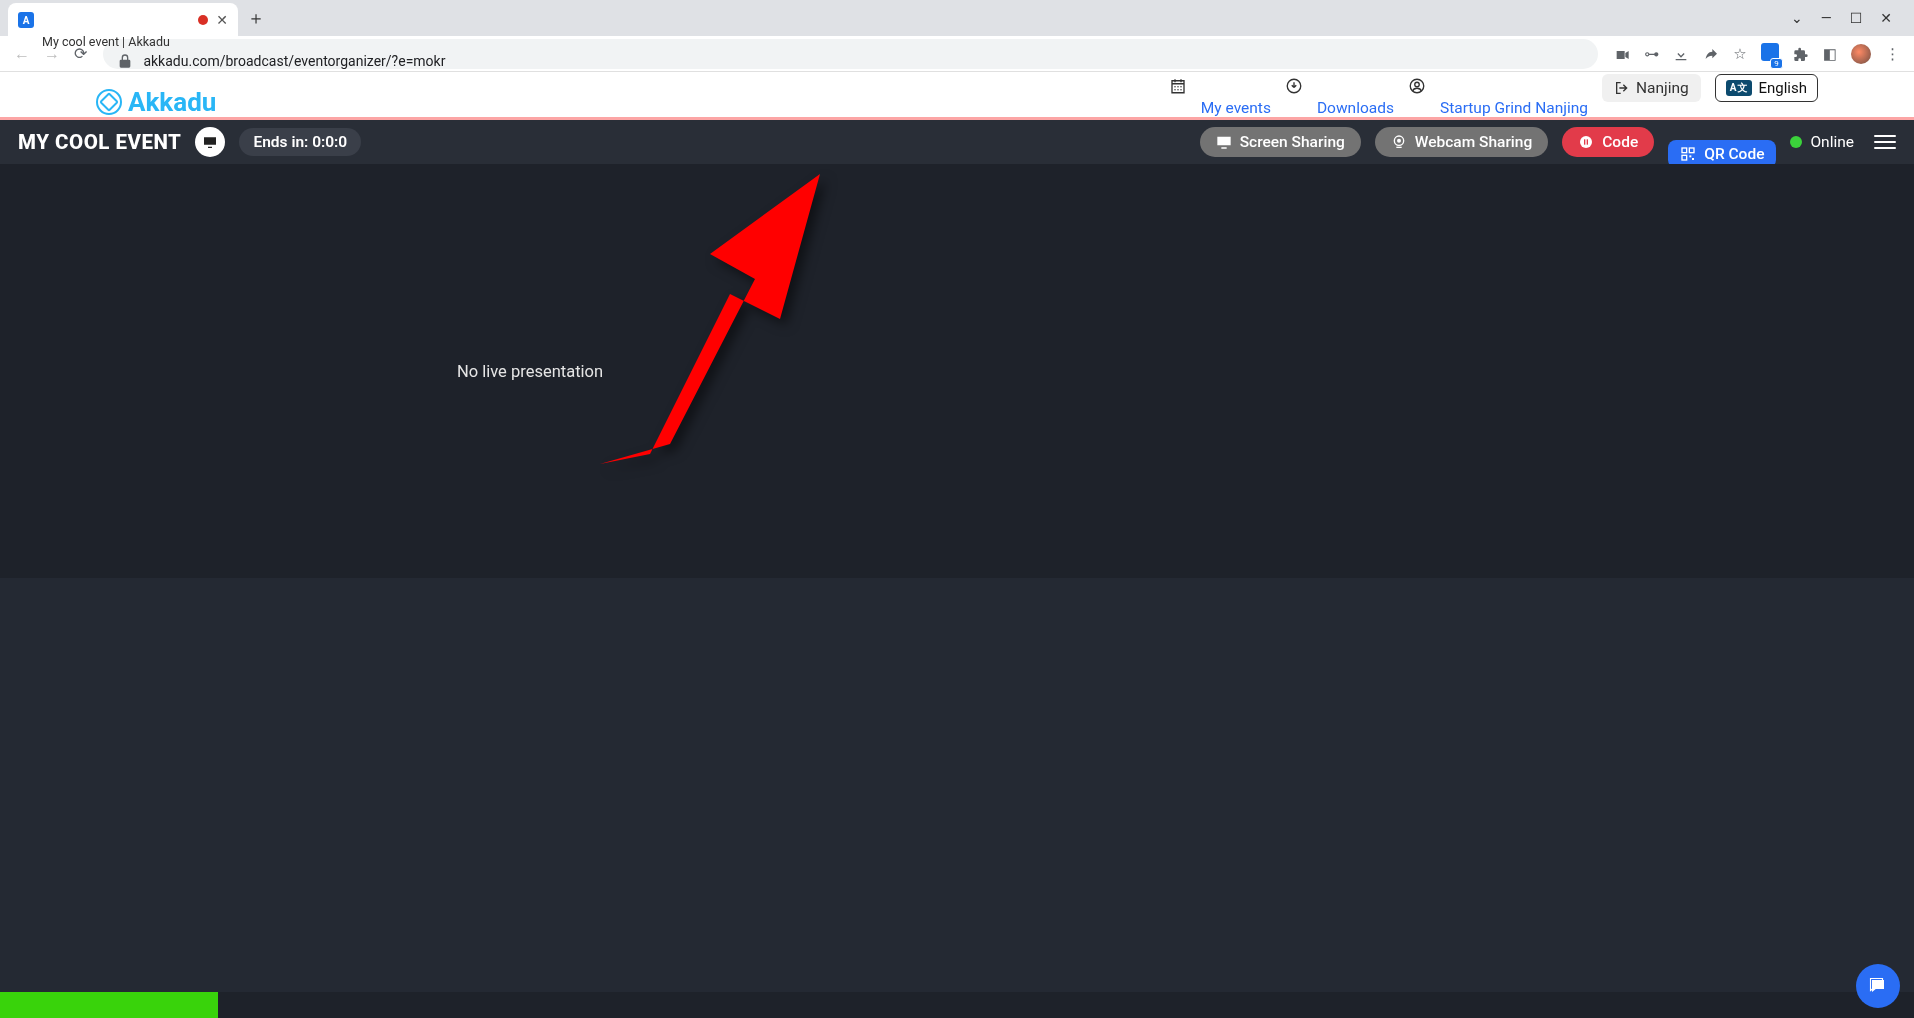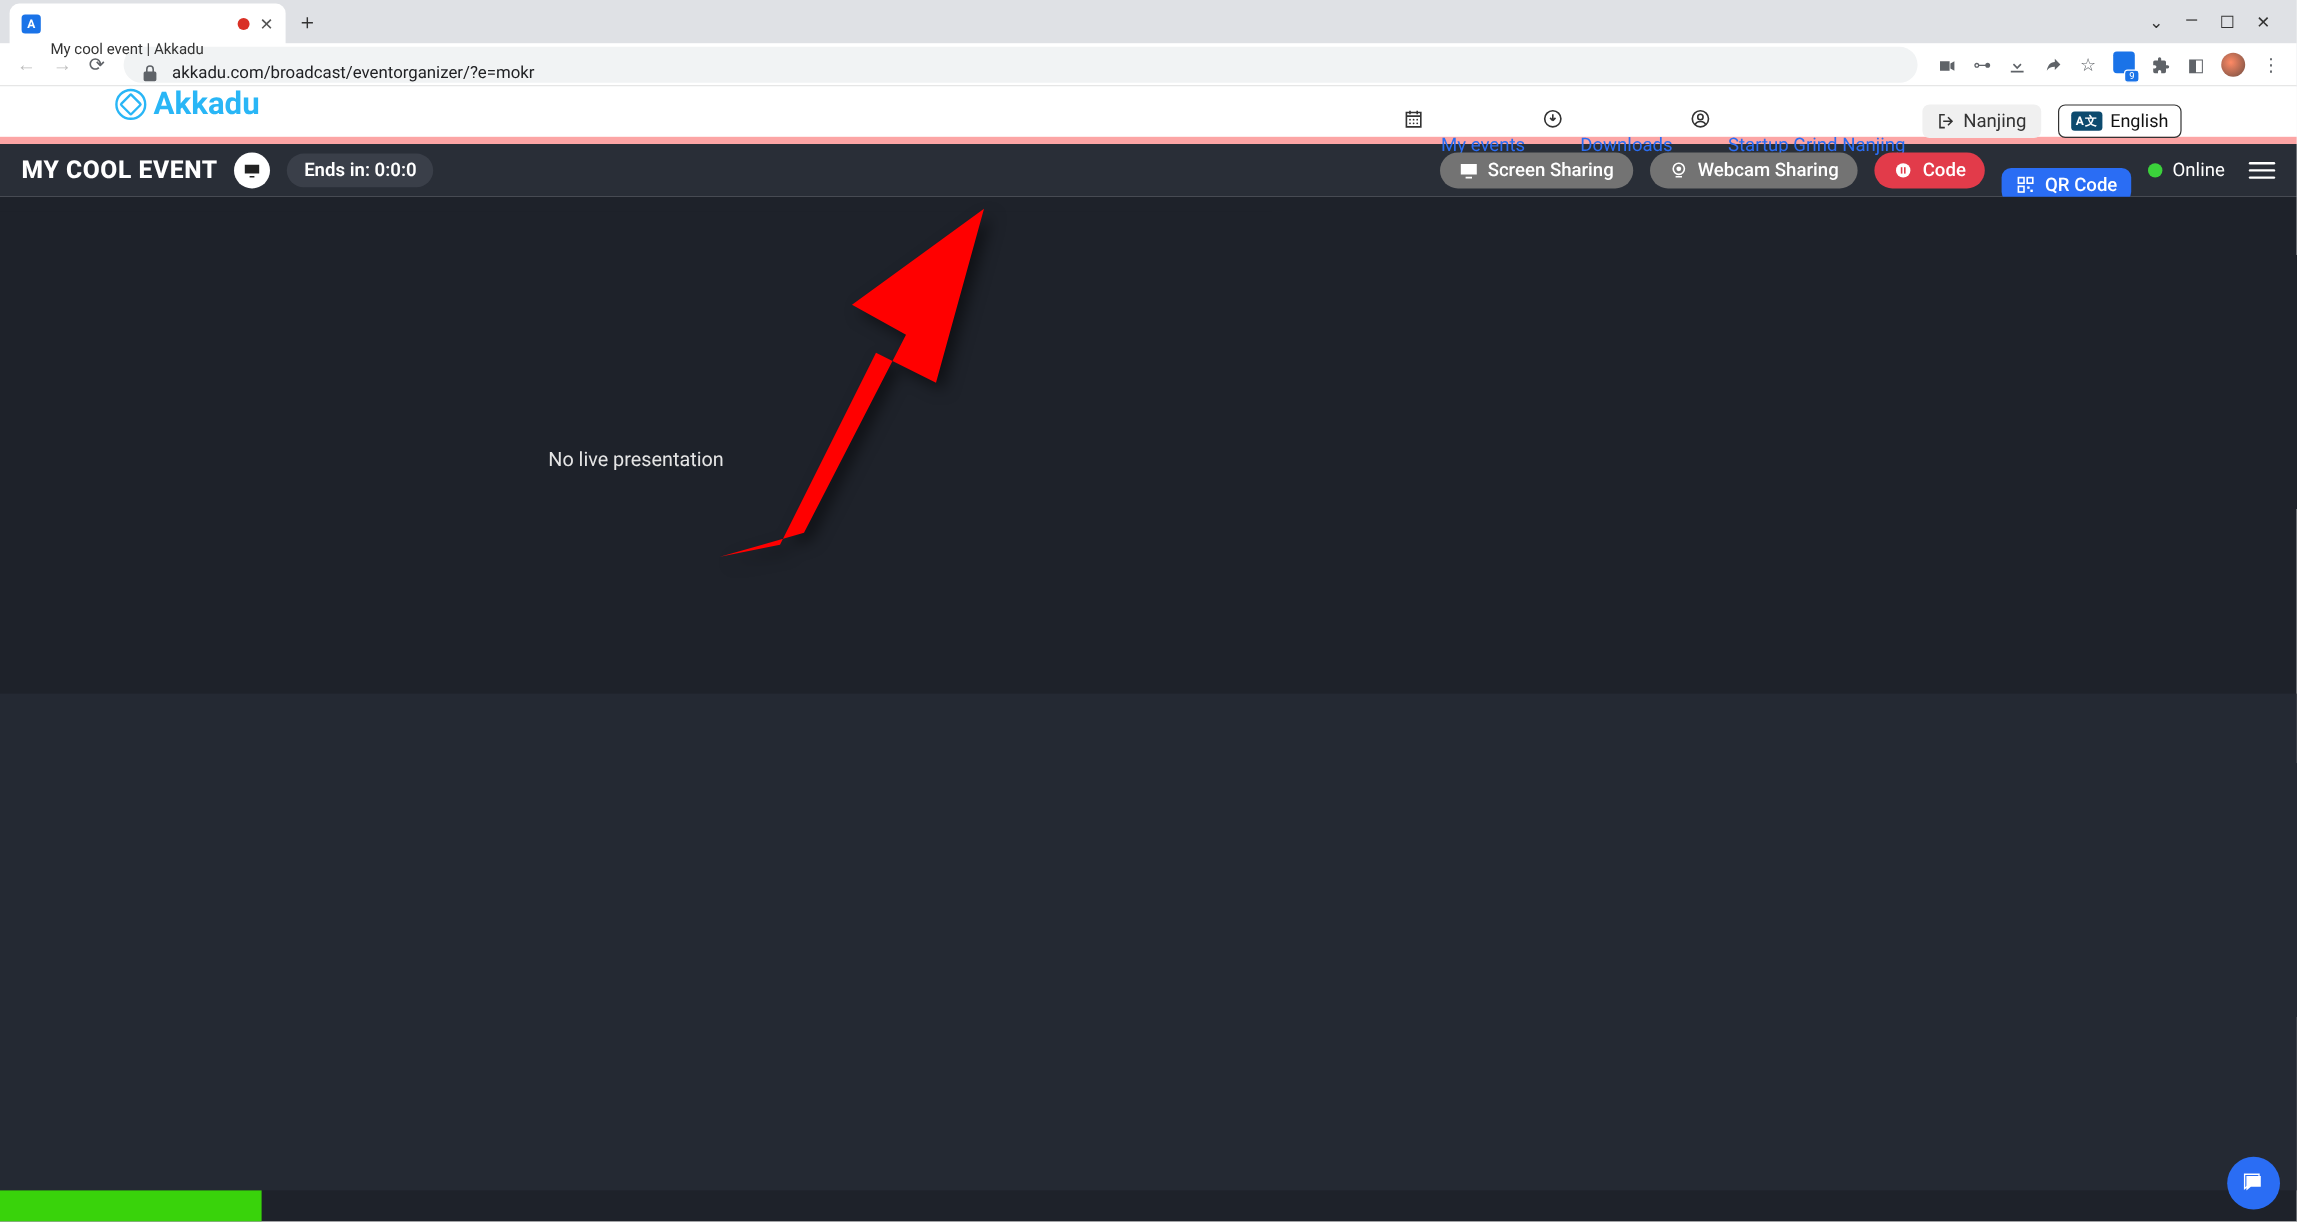--- a/index.html
+++ b/index.html
@@ -25,21 +25,21 @@
 .url-field { flex:1; display:flex; align-items:flex-end; background:#f1f3f4; border-radius: 18px; height: 30px; padding: 0 14px; gap: 10px; font-size: 14px; color:#202124;}
 .url-field .lock { color:#5f6368; font-size:12px;}
 .ext-icons { display:flex; gap: 14px; align-items:center; padding: 0 6px; color:#5f6368;}
 .ext-icons span { font-size:15px; cursor:pointer; }
 .ext-badge { position:relative; }
 .ext-badge .blue-ext { width:18px; height:18px; background:#1a73e8; border-radius:3px; display:inline-block;}
 .ext-badge .count { position:absolute; bottom:-4px; right:-4px; background:#1a73e8; color:#fff; font-size:8px; padding:0 3px; border-radius:3px; border:1px solid #fff;}
 .avatar { width:20px; height:20px; border-radius:50%; background: radial-gradient(circle at 40% 40%, #ff8a65, #6d4c41); }
 
 
-.app-header { display:flex; align-items:flex-start; height: 48px; padding: 0 96px 0 96px; background:#fff; border-bottom:6px solid #fca5a5;}
+.app-header { display:flex; align-items:flex-end; height: 48px; padding: 0 96px 0 96px; background:#fff; border-bottom:3px solid #fca5a5;}
 .logo { display:flex; align-items:center; gap:6px; color:#29b6f6; font-weight:700; font-size: 26px;}
 .logo-mark { width:26px; height:26px; border:2.5px solid #29b6f6; border-radius:50%; display:flex; align-items:center; justify-content:center;}
 .logo-mark::after { content:""; width:10px; height:10px; border:2px solid #29b6f6; border-radius:2px; transform:rotate(45deg);}
 .header-spacer { flex:1; }
 .header-links { display:flex; align-items:center; gap:14px; font-size: 15.5px;}
 .hlink { color:#2a6df4; cursor:pointer; display:flex; align-items:center; gap:6px;margin-top:40px;}
 .hicon { color:#333; font-size:16px; }
 .logout-pill { display:flex; align-items:center; gap:6px; background:#f0f0f0; border-radius:6px; padding:5px 12px; color:#333; cursor:pointer;}
 .lang-pill { display:flex; align-items:center; gap:6px; border:1.5px solid #333; border-radius:6px; padding:4px 10px; color:#111; cursor:pointer; font-size:15px;}
 .lang-badge { background:#0c4a6e; color:#fff; font-size:10px; font-weight:bold; padding:1px 4px; border-radius:3px; letter-spacing:1px;}
@@ -54,21 +54,21 @@
 .btn-green { background:#737373; }
 .btn-red { background:#e23b4a; }
 .btn-blue { background:#2a6df4; border-radius:8px; padding:5px 12px;margin-top:24px; }
 .status { display:flex; align-items:center; gap:8px; font-size:15.5px; }
 .status-dot { width:12px; height:12px; border-radius:50%; background:#3bd23b; }
 .hamburger { width:22px; display:flex; flex-direction:column; gap:4px; cursor:pointer; margin-left:6px;}
 .hamburger span { height:2.2px; background:#fff; border-radius:1px;}
 
 
 .content { position:relative; background:#1e222a; height: calc(100% - 36px - 36px - 48px - 44px); }
-.present-box { position:absolute; left:0; top:12px; width:1060px; height:414px; display:flex; align-items:center; justify-content:center; color:#e5e5e5; font-size:16.5px; background:#1e222a;}
+.present-box { position:absolute; left:0; top:0; width:1060px; height:414px; display:flex; align-items:center; justify-content:center; color:#e5e5e5; font-size:16.5px; background:#1e222a;}
 .below-strip { position:absolute; left:0; top:414px; right:0; bottom:26px; background:#242933;}
 .green-bar { position:absolute; left:0; bottom:0; width:218px; height:26px; background:#39d30b;}
 .chat-fab { position:absolute; right:14px; bottom:10px; width:44px; height:44px; border-radius:50%; background:#2a6df4; display:flex; align-items:center; justify-content:center; color:#fff; font-size:20px; cursor:pointer;}
 
 
 .arrow-svg { position:absolute; left:580px; top:0; width:280px; height:320px; pointer-events:none; filter: drop-shadow(6px 6px 6px rgba(0,0,0,0.5));}
 
 svg.icon { width:16px; height:16px; fill:currentColor; vertical-align:middle;}
 svg.icon-lg { width:18px; height:18px; fill:currentColor;}
 </style>

